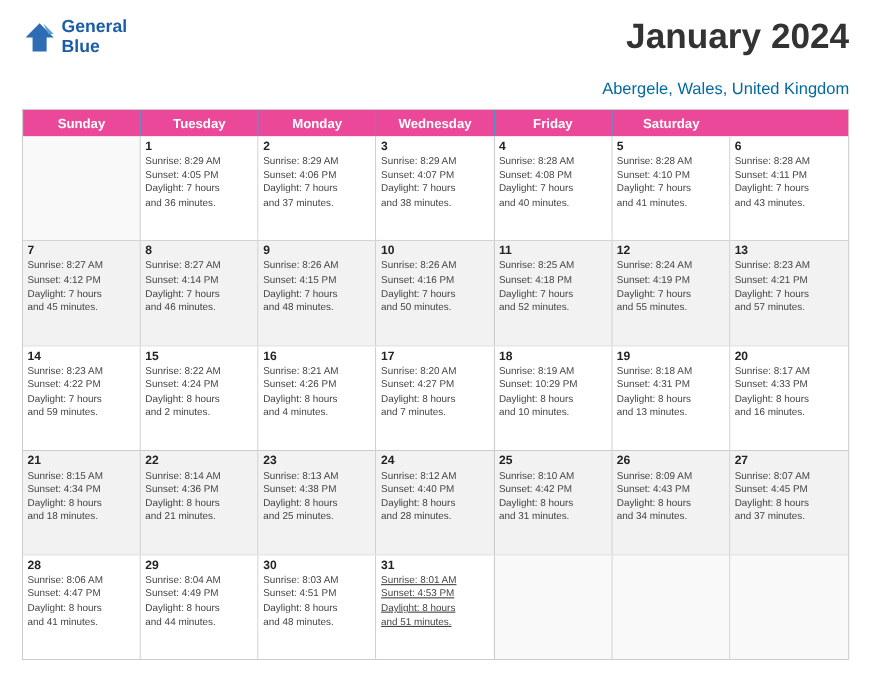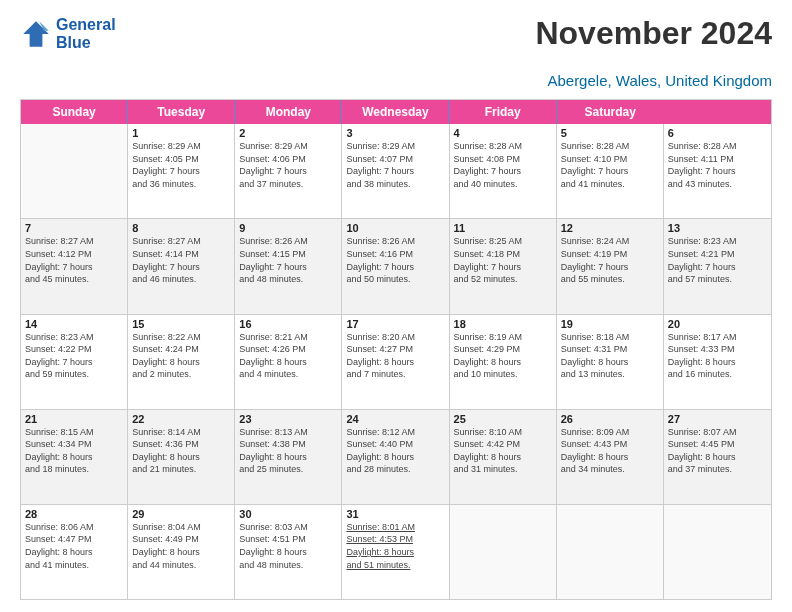--- a/index.html
+++ b/index.html
@@ -119,21 +119,21 @@
       <svg class="logo-icon" viewBox="0 0 40 40">
         <polygon points="20,4 36,20 28,20 28,36 12,36 12,20 4,20" fill="#2e6db4"></polygon>
         <polygon points="24,4 36,16 30,16" fill="#5ba0d0"></polygon>
       </svg>
       <div class="logo-text">
         <div><span class="blue">General</span></div>
         <div><span class="blue">Blue</span></div>
       </div>
     </div>
     <div class="title-block">
-      <div class="main-title">November 2024</div>
+      <div class="main-title">January 2024</div>
       <div class="subtitle">Abergele, Wales, United Kingdom</div>
     </div>
   </div>
 
   <div class="calendar">
     <div class="cal-header-row">
     <div class="cal-header-cell">Sunday</div>
         <div class="cal-header-cell">Tuesday</div>
         <div class="cal-header-cell">Monday</div>
         <div class="cal-header-cell">Wednesday</div>
@@ -262,21 +262,21 @@
           <div class="cal-cell">
             <span class="day-num">17</span>
             <div class="day-info" style="white-space: pre-line;">Sunrise: 8:20 AM
 Sunset: 4:27 PM
 Daylight: 8 hours
 and 7 minutes.</div>
           </div>
           <div class="cal-cell">
             <span class="day-num">18</span>
             <div class="day-info" style="white-space: pre-line;">Sunrise: 8:19 AM
-Sunset: 4:29 PM
+Sunset: 10:29 PM
 Daylight: 8 hours
 and 10 minutes.</div>
           </div>
           <div class="cal-cell">
             <span class="day-num">19</span>
             <div class="day-info" style="white-space: pre-line;">Sunrise: 8:18 AM
 Sunset: 4:31 PM
 Daylight: 8 hours
 and 13 minutes.</div>
           </div>

